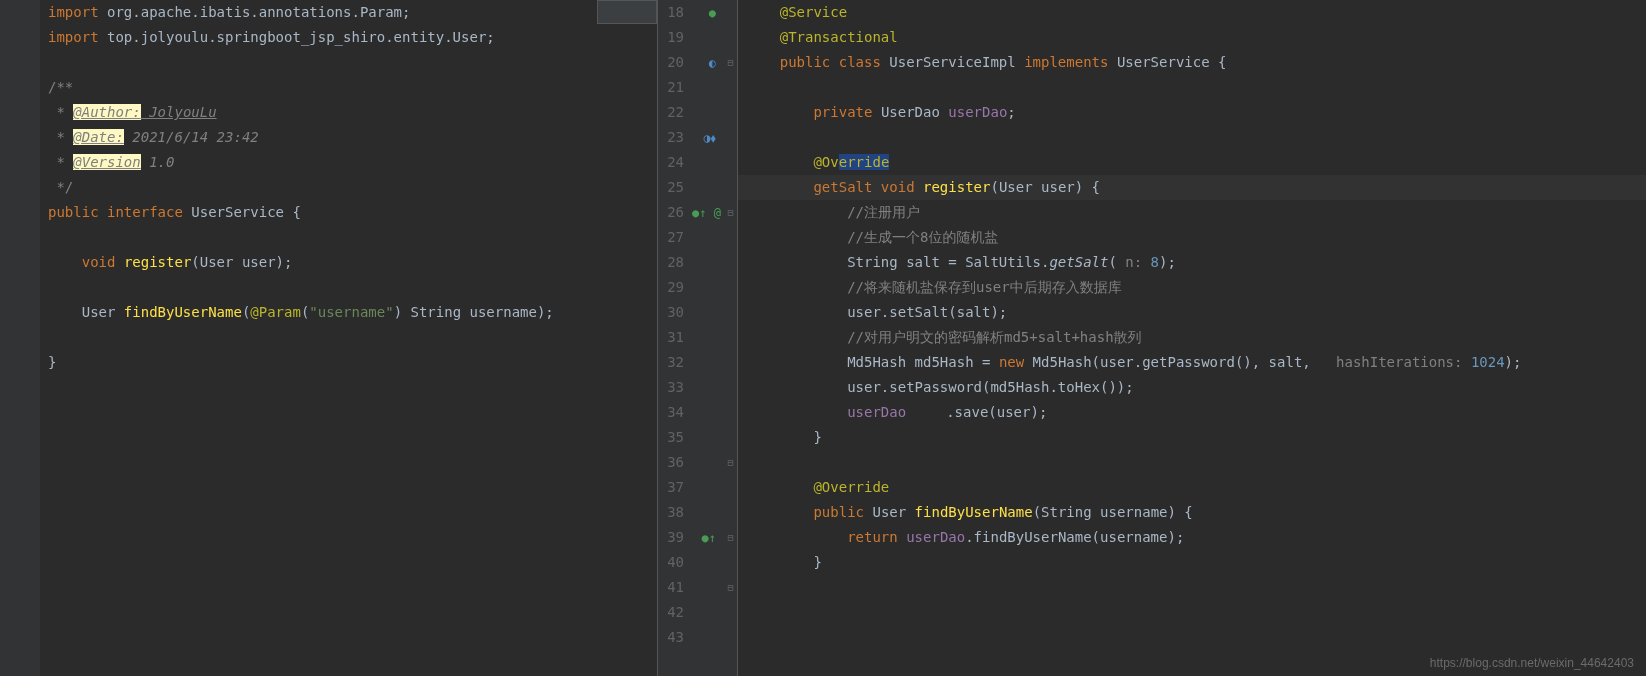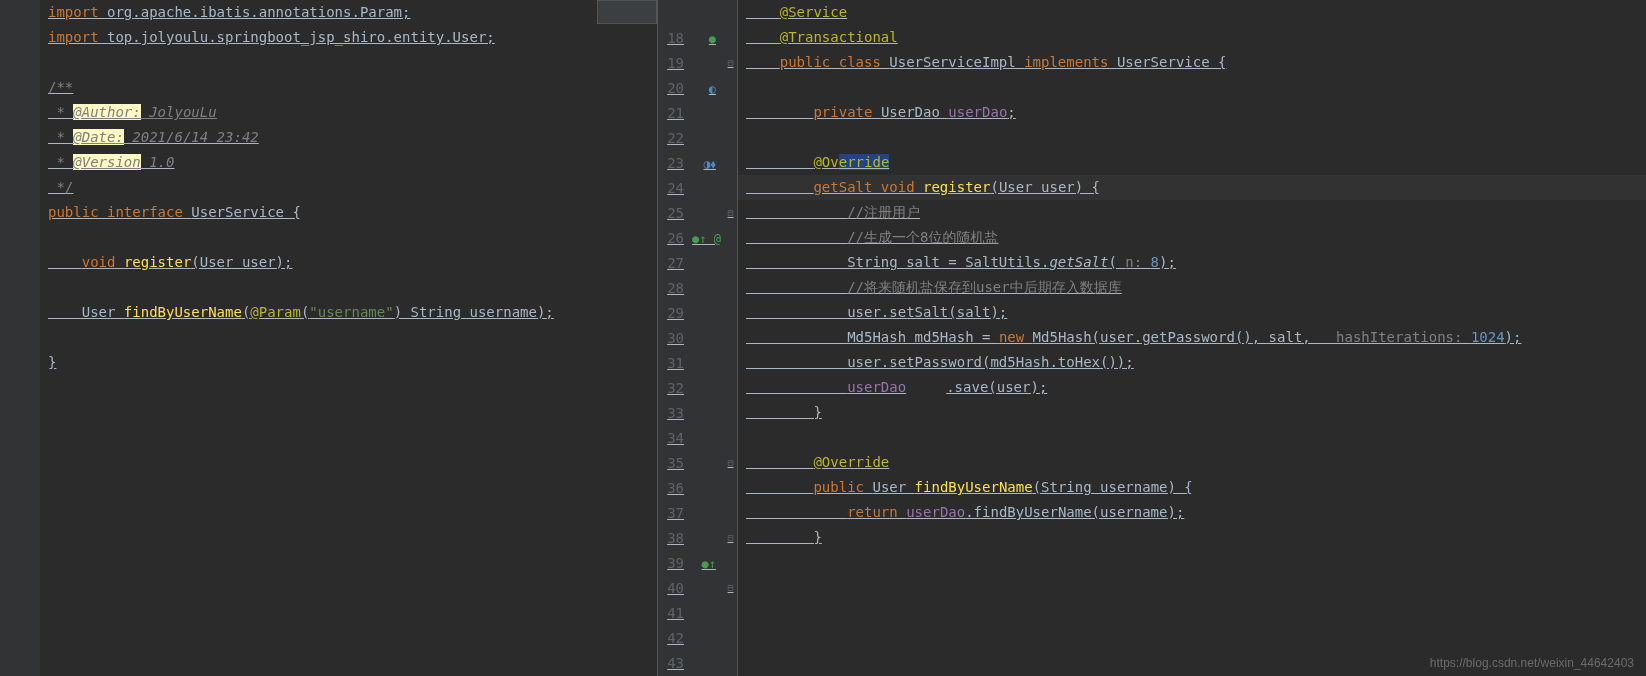--- a/index.html
+++ b/index.html
@@ -9,21 +9,20 @@
   background: #2b2b2b;
   color: #a9b7c6;
   width: 1646px;
   height: 676px;
   overflow: hidden;
   position: relative;
 }
 .editor-container {
   display: flex;
   height: 100%;
-  text-decoration: underline;
 }
 .pane {
   display: flex;
   flex-direction: column;
   overflow: hidden;
 }
 .pane-left {
   width: 658px;
   border-right: 1px solid #555;
 }
@@ -40,21 +39,20 @@
   background: #313335;
   color: #606366;
   text-align: right;
   padding: 0 8px 0 0;
   user-select: none;
   min-width: 40px;
 }
 .gutter-right {
   min-width: 66px;
   display: flex;
-  align-items: flex-end;
 }
 .gutter-right .line-numbers {
   flex: 1;
   text-align: right;
   padding-right: 6px;
 }
 .gutter-right .icons-col {
   width: 26px;
   padding-left: 2px;
 }
@@ -262,20 +260,21 @@
           <div class="line"><span class="kw-white" style="position: relative; z-index: 1;">        </span><span class="kw-orange" style="position: relative; z-index: 1;">private </span><span class="kw-white" style="position: relative; z-index: 1;">UserDao </span><span class="kw-purple" style="position: relative; z-index: 1;">userDao</span><span class="kw-white" style="position: relative; z-index: 1;">;</span></div>
           <div class="line"><span style="position: relative; z-index: 1;"></span></div>
           <div class="line-highlight" style="top: 175px;"></div>
           <div class="line"><span class="kw-white" style="position: relative; z-index: 1;">        </span><span class="kw-olive" style="position: relative; z-index: 1;">@Ov</span><span class="kw-olive sel-partial" style="position: relative; z-index: 1;">erride</span></div>
           <div class="line"><span class="kw-white" style="position: relative; z-index: 1;">        </span><span class="kw-orange" style="position: relative; z-index: 1;">getSalt void </span><span class="kw-yellow" style="position: relative; z-index: 1;">register</span><span class="kw-white" style="position: relative; z-index: 1;">(User user) {</span></div>
           <div class="line"><span class="kw-white" style="position: relative; z-index: 1;">            </span><span class="kw-comment" style="position: relative; z-index: 1;">//注册用户</span></div>
           <div class="line"><span class="kw-white" style="position: relative; z-index: 1;">            </span><span class="kw-comment" style="position: relative; z-index: 1;">//生成一个8位的随机盐</span></div>
           <div class="line"><span class="kw-white" style="position: relative; z-index: 1;">            String salt = SaltUtils.</span><span class="kw-white kw-italic" style="position: relative; z-index: 1;">getSalt</span><span class="kw-white" style="position: relative; z-index: 1;">( </span><span class="kw-comment" style="position: relative; z-index: 1;">n: </span><span class="kw-num" style="position: relative; z-index: 1;">8</span><span class="kw-white" style="position: relative; z-index: 1;">);</span></div>
           <div class="line"><span class="kw-white" style="position: relative; z-index: 1;">            </span><span class="kw-comment" style="position: relative; z-index: 1;">//将来随机盐保存到user中后期存入数据库</span></div>
           <div class="line"><span class="kw-white" style="position: relative; z-index: 1;">            user.setSalt(salt);</span></div>
+          <div class="line"><span class="kw-white" style="position: relative; z-index: 1;">            </span><span class="kw-comment" style="position: relative; z-index: 1;">//对用户明文的密码解析md5+salt+hash散列</span></div>
           <div class="line"><span class="kw-white" style="position: relative; z-index: 1;">            Md5Hash md5Hash = </span><span class="kw-orange" style="position: relative; z-index: 1;">new </span><span class="kw-white" style="position: relative; z-index: 1;">Md5Hash(user.getPassword(), salt,   </span><span class="kw-comment" style="position: relative; z-index: 1;">hashIterations: </span><span class="kw-num" style="position: relative; z-index: 1;">1024</span><span class="kw-white" style="position: relative; z-index: 1;">);</span></div>
           <div class="line"><span class="kw-white" style="position: relative; z-index: 1;">            user.setPassword(md5Hash.toHex());</span></div>
           <div class="line"><span class="kw-white" style="position: relative; z-index: 1;">            </span><span class="kw-purple" style="position: relative; z-index: 1;">userDao</span><span class="kw-white" style="position: relative; z-index: 1; margin-left: 40px;">.save(user);</span></div>
           <div class="line"><span class="kw-white" style="position: relative; z-index: 1;">        }</span></div>
           <div class="line"><span style="position: relative; z-index: 1;"></span></div>
           <div class="line"><span class="kw-white" style="position: relative; z-index: 1;">        </span><span class="kw-olive" style="position: relative; z-index: 1;">@Override</span></div>
           <div class="line"><span class="kw-white" style="position: relative; z-index: 1;">        </span><span class="kw-orange" style="position: relative; z-index: 1;">public </span><span class="kw-white" style="position: relative; z-index: 1;">User </span><span class="kw-yellow" style="position: relative; z-index: 1;">findByUserName</span><span class="kw-white" style="position: relative; z-index: 1;">(String username) {</span></div>
           <div class="line"><span class="kw-white" style="position: relative; z-index: 1;">            </span><span class="kw-orange" style="position: relative; z-index: 1;">return </span><span class="kw-purple" style="position: relative; z-index: 1;">userDao</span><span class="kw-white" style="position: relative; z-index: 1;">.findByUserName(username);</span></div>
           <div class="line"><span class="kw-white" style="position: relative; z-index: 1;">        }</span></div>
           <div class="line"><span style="position: relative; z-index: 1;"></span></div>

